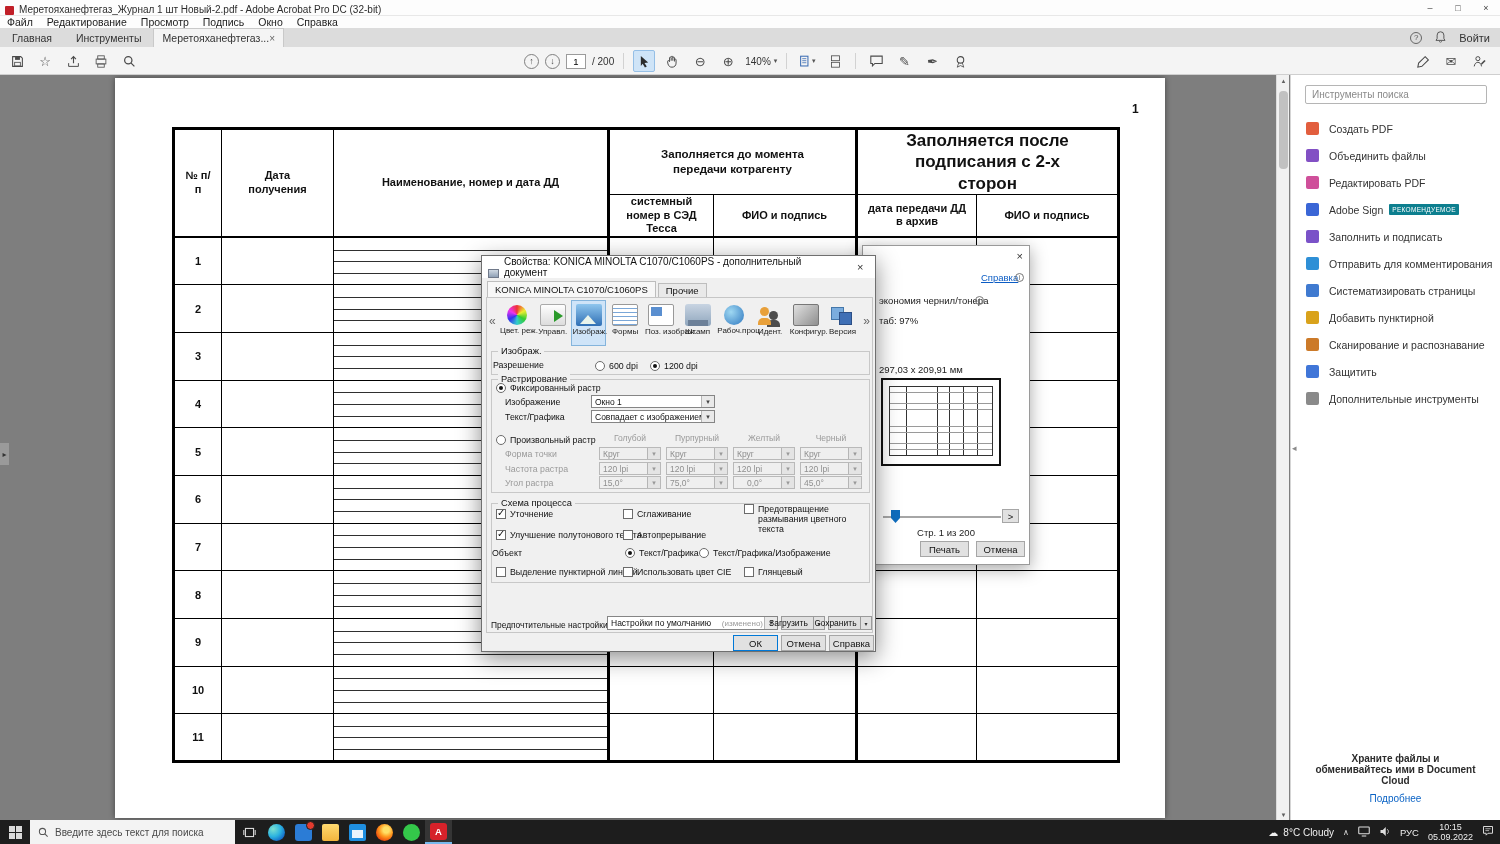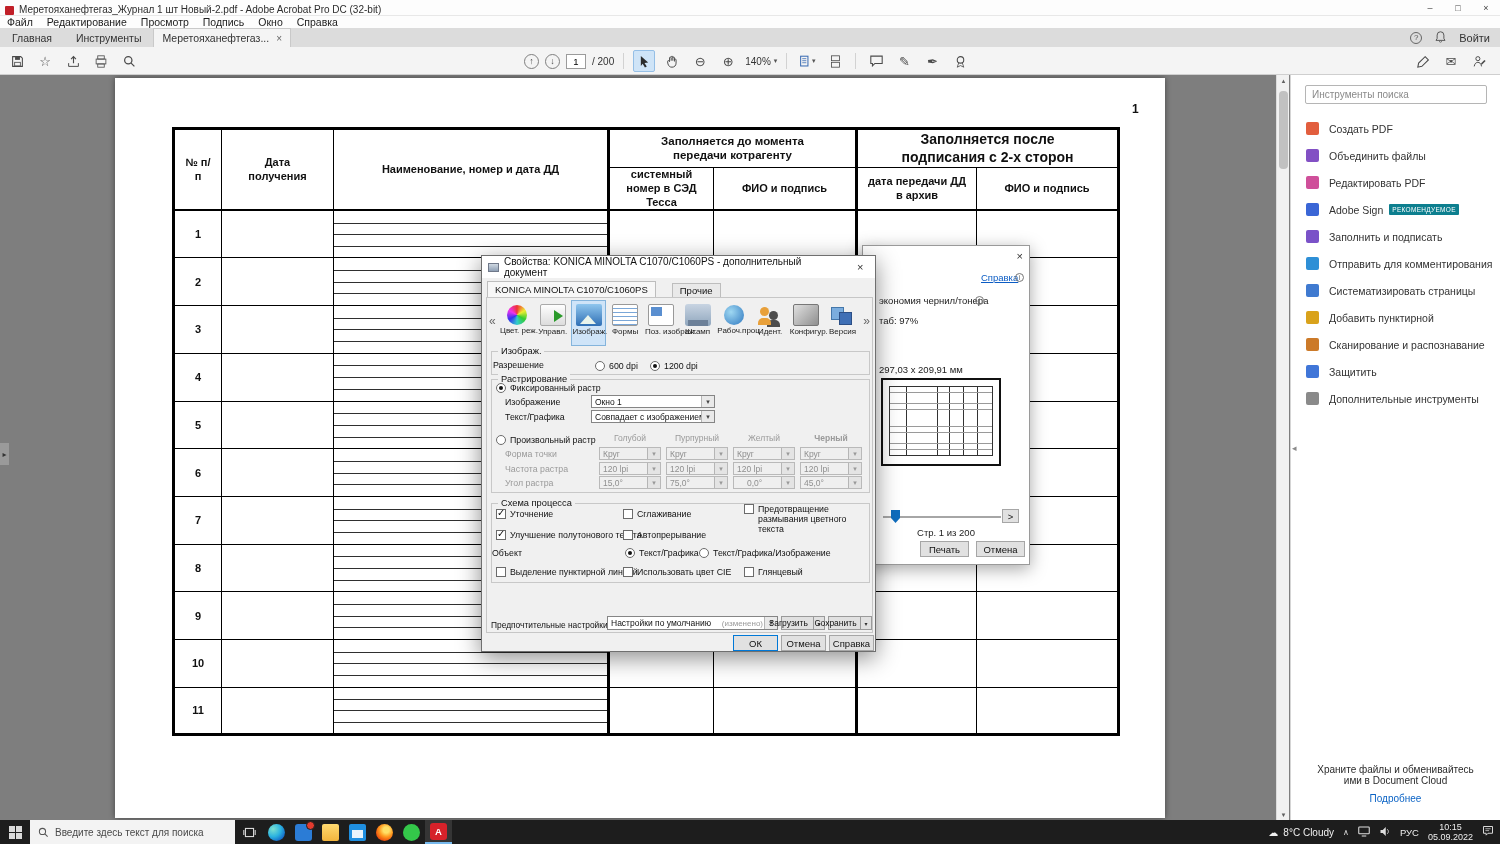--- a/index.html
+++ b/index.html
@@ -10,21 +10,21 @@
 .titlebar{position:absolute;left:0;top:0;right:0;height:16px;background:#fdfdfd;border-bottom:1px solid #e8e8e8;display:flex;align-items:flex-end;font-size:10px;color:#2d2d2d;z-index:60}
 .acroico{width:9px;height:9px;background:#c11f28;border-radius:1px;margin:0 5px 0 5px;flex:0 0 auto}
 .wctl{margin-left:auto;display:flex;height:100%}
 .wctl span{width:28px;display:flex;align-items:center;justify-content:center;font-size:9px;color:#444}
 
 .menubar{position:absolute;left:0;top:16px;right:0;height:12px;background:#fdfdfd;display:flex;align-items:center;font-size:10.5px;color:#1c1c1c;z-index:60}
 .menubar span{padding:0 7px}
 
 .tabbar{position:absolute;left:0;top:28px;right:0;height:19px;background:#dcdcdc;display:flex;align-items:flex-end;font-size:10.5px;color:#333;z-index:60}
 .tab{height:19px;display:flex;align-items:center;padding:0 12px}
-.tab.doc{background:#f4f4f4;border:1px solid #c9c9c9;border-bottom:none;padding:0 8px;gap:7px}
+.tab.doc{background:#f4f4f4;border:1px solid #c9c9c9;border-bottom:none;padding:0 8px;}
 .tab.doc .x{color:#666;font-size:10px}
 .tabbar-right{position:absolute;right:10px;top:0;height:19px;display:flex;align-items:center;gap:13px}
 .qcircle{width:12px;height:12px;border:1px solid #666;border-radius:50%;display:flex;align-items:center;justify-content:center;font-size:8px;color:#555}
 
 .toolbar{position:absolute;left:0;top:47px;right:0;height:28px;background:#f4f4f4;border-bottom:1px solid #cfcfcf;z-index:60}
 .tgroup{position:absolute;top:3px;height:22px;display:flex;align-items:center;gap:6px}
 .tbtn{min-width:22px;height:22px;display:flex;align-items:center;justify-content:center;color:#4a4a4a;font-size:13px}
 .tbtn.sel{background:#cfe4f7;border:1px solid #95bfe6;border-radius:2px}
 .tsep{width:1px;height:16px;background:#d2d2d2;margin:0 3px}
 .pgin{width:20px;height:15px;border:1px solid #9b9b9b;background:#fff;font-size:9.5px;text-align:center;font-family:inherit}
@@ -40,36 +40,36 @@
 .jt tr.h1{height:39px}.jt tr.h2{height:39px}
 .jt tr.h1 td,.jt tr.h2 td{font-weight:bold;line-height:1.25}
 .jt tr.h1 td[rowspan]{border-bottom:2px solid #000}
 .jt tr.h2 td{border-bottom:2px solid #000}
 .jt tr.dr{height:47.7px}
 .rn{font-weight:bold;font-size:12px}
 .nm{position:relative}
 .nm i{position:absolute;left:0;right:0;height:0;border-top:1px solid #2f2f2f}
 .nm i:nth-child(1){top:25%}.nm i:nth-child(2){top:50%}.nm i:nth-child(3){top:75%}
 .gw{display:inline-block;max-width:175px;font-size:11.5px}
-.gw2{display:inline-block;max-width:195px;font-size:14px}
+.gw2{display:inline-block;max-width:195px;font-size:17px}
 
 .vscroll{position:absolute;right:211px;top:0;bottom:0;width:13px;background:#f1f1f1;border-left:1px solid #dcdcdc}
 .vthumb{position:absolute;left:2px;top:16px;width:9px;height:78px;background:#c1c1c1;border-radius:4px}
 .varrow{position:absolute;left:0;width:13px;height:11px;display:flex;align-items:center;justify-content:center;font-size:6px;color:#606060}
 .expand-l{position:absolute;left:0;top:368px;width:9px;height:22px;background:#9a9a9a;color:#333;font-size:8px;display:flex;align-items:center;justify-content:center}
 
 .panel{position:absolute;right:0;top:0;bottom:0;width:210px;background:#fff;border-left:1px solid #d5d5d5}
 .psearch{position:absolute;left:14px;top:10px;width:182px;height:19px;border:1px solid #b5b5b5;border-radius:2px;font-size:10px;padding:0 6px;color:#333;font-family:inherit}
 .psearch::placeholder{color:#8a8a8a}
 .tlist{position:absolute;left:0;right:0;top:40px}
 .titem{height:27px;display:flex;align-items:center;padding-left:15px}
 .ticon{width:13px;height:13px;border-radius:2px;margin-right:10px;flex:0 0 auto}
 .tlab{font-size:10.5px;color:#333;white-space:nowrap}
 .badge{margin-left:6px;background:#0d7f8f;color:#fff;font-size:6.5px;padding:2px 3px;border-radius:1px;letter-spacing:.3px}
-.pfoot{position:absolute;left:0;right:0;bottom:34px;text-align:center;font-size:10px;font-weight:normal;color:#2b2b2b}
+.pfoot{position:absolute;left:0;right:0;bottom:34px;text-align:center;font-size:10px;font-weight:bold;color:#2b2b2b}
 .pfoot span{display:inline-block;max-width:165px}
 .pmore{position:absolute;left:0;right:0;bottom:16px;text-align:center;font-size:10px;color:#0b63c5}
 .collapse-r{position:absolute;left:1px;top:368px;font-size:9px;color:#8a8a8a}
 
 .wbtn{position:absolute;background:#e1e1e1;border:1px solid #a6a6a6;font-size:9.5px;color:#111;display:flex;align-items:center;justify-content:center}
 .wbtn.def{border-color:#0078d7}
 .combo{position:absolute;background:#fff;border:1px solid #858585;font-size:8.5px;color:#111;padding:0 14px 0 3px;white-space:nowrap;overflow:hidden;display:flex;align-items:center}
 .combo::after{content:"▾";position:absolute;right:0;top:0;bottom:0;width:12px;background:#e9e9e9;border-left:1px solid #b5b5b5;display:flex;align-items:center;justify-content:center;font-size:7px;color:#444}
 .combo.dis{background:#efefef;color:#8f8f8f;border-color:#b9b9b9}
 .combo.dis::after{background:#e4e4e4;color:#999}
@@ -83,26 +83,26 @@
 .lb{font-size:8.8px;color:#111;white-space:nowrap}
 .lb.two{white-space:normal;line-height:1.15;width:114px}
 
 .pdlg{position:absolute;left:862px;top:245px;width:168px;height:320px;background:#fff;border:1px solid #9a9a9a;box-shadow:0 4px 16px rgba(0,0,0,.35);z-index:30;font-size:9.5px;color:#222}
 .infoi{position:absolute;width:9px;height:9px;border:1px solid #777;border-radius:50%;font-size:6.5px;color:#555;display:flex;align-items:center;justify-content:center}
 .pv{position:absolute;left:18px;top:132px;width:120px;height:88px;background:#fff;border:2px solid #111}
 .pvt{position:absolute;left:5%;top:7%;right:5%;bottom:9%;border:1px solid #333;background:repeating-linear-gradient(to bottom,transparent 0 5px,#9a9a9a 5px 5.7px),linear-gradient(to right,transparent 0 16%,#333 16% 17%,transparent 17% 46%,#333 46% 47%,transparent 47% 58%,#333 58% 59%,transparent 59% 72%,#333 72% 73%,transparent 73% 85%,#333 85% 86%,transparent 86%)}
 .pthumb{position:absolute;left:28px;top:264px;width:9px;height:13px;background:#0f6cbd;clip-path:polygon(0 0,100% 0,100% 62%,50% 100%,0 62%)}
 
 .props{position:absolute;left:481px;top:255px;width:395px;height:397px;background:#f0f0f0;border:1px solid #6f6f6f;box-shadow:0 6px 22px rgba(0,0,0,.45);z-index:40}
-.p-tb{position:absolute;left:0;top:0;right:0;height:22px;background:#fff;display:flex;align-items:center;font-size:10px;color:#111}
+.p-tb{position:absolute;left:0;top:0;right:0;height:22px;background:#fff;display:flex;align-items:flex-end;font-size:10px;color:#111}
 .p-ico{width:11px;height:9px;background:linear-gradient(#cfd8e2,#8fa0b5);border:1px solid #70798a;margin:0 5px 0 6px}
 .p-close{margin-left:auto;width:30px;height:22px;display:flex;align-items:center;justify-content:center;font-size:11px;color:#333}
 .p-tabs{position:absolute;left:5px;top:24px;height:17px;display:flex;align-items:flex-end}
 .ptab{font-size:9.5px;color:#111;padding:2px 7px;border:1px solid #bdbdbd;border-bottom:none;background:#f7f7f7}
-.ptab.off{background:#e9e9e9;padding:1px 7px;margin-left:16px}
+.ptab.off{background:#e9e9e9;padding:1px 7px;margin-left:2px}
 .p-page{position:absolute;left:4px;top:41px;width:387px;height:336px;border:1px solid #c6c6c6;background:#f0f0f0}
 .strip{position:absolute;left:12px;right:12px;top:2px;height:46px;display:flex;justify-content:space-between}
 .striparr{position:absolute;top:16px;font-size:12px;color:#666}
 .pic{width:35px;padding-top:1px;border:1px solid transparent}
 .pic.sel{background:#cfe4f8;border:1px solid #84b4dc}
 .pic-ic{display:block;width:26px;height:22px;margin:2px auto 1px;position:relative;border-radius:2px}
 .pic-lb{display:block;text-align:center;font-size:8px;color:#222;white-space:nowrap}
 .ic0{background:conic-gradient(#e33,#ee3,#3c3,#3cc,#33e,#e3e,#e33);border-radius:50%;width:20px;height:20px;margin-top:3px}
 .ic1{background:linear-gradient(#fefefe,#dcdcdc);border:1px solid #aaa}
 .ic1::after{content:"";position:absolute;right:2px;bottom:3px;border-left:9px solid #2a9a2a;border-top:6px solid transparent;border-bottom:6px solid transparent}
@@ -676,21 +676,21 @@
       <span class="lb" style="position:absolute;left:4px;top:322px;font-size:8.4px">Предпочтительные настройки</span>
       <span class="combo" style="left:120px;top:318px;width:171px;height:14px">
           <span>Настройки по умолчанию</span>
           <span style="margin-left:auto;color:#9a9a9a;font-size:8px">(изменено)</span>
         </span>
       <span class="sbtn" style="left:294px;top:318px;width:44px">Загрузить</span>
       <span class="sbtn" style="left:341px;top:318px;width:44px">Сохранить</span>
     <span class="rcol" style="left: 112px;">Голубой</span>
         <span class="rcol" style="left: 179px;">Пурпурный</span>
         <span class="rcol" style="left: 246px;">Желтый</span>
-        <span class="rcol" style="left: 313px; font-weight: bold;">Черный</span>
+        <span class="rcol" style="left: 313px;">Черный</span>
         <span class="rlab" style="top: 151px;">Форма точки</span>
         <span class="combo dis" style="left: 112px; top: 149px; width: 62px; height: 13px;">Круг</span>
         <span class="combo dis" style="left: 179px; top: 149px; width: 62px; height: 13px;">Круг</span>
         <span class="combo dis" style="left: 246px; top: 149px; width: 62px; height: 13px;">Круг</span>
         <span class="combo dis" style="left: 313px; top: 149px; width: 62px; height: 13px;">Круг</span>
         <span class="rlab" style="top: 166px;">Частота растра</span>
         <span class="combo dis" style="left: 112px; top: 164px; width: 62px; height: 13px;">120 lpi</span>
         <span class="combo dis" style="left: 179px; top: 164px; width: 62px; height: 13px;">120 lpi</span>
         <span class="combo dis" style="left: 246px; top: 164px; width: 62px; height: 13px;">120 lpi</span>
         <span class="combo dis" style="left: 313px; top: 164px; width: 62px; height: 13px;">120 lpi</span>

